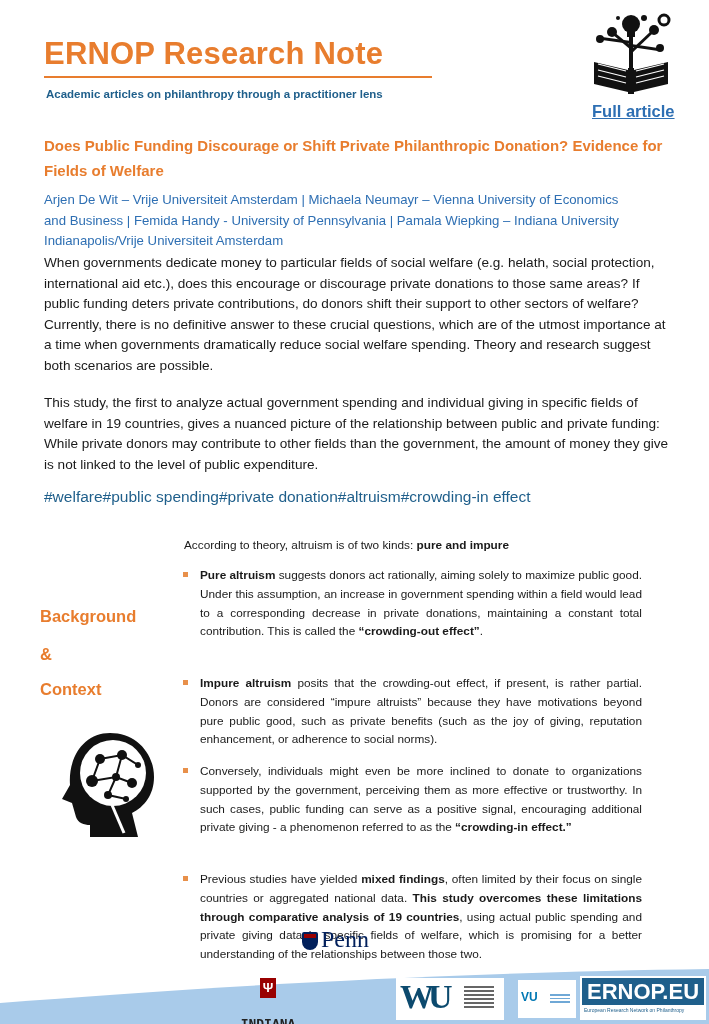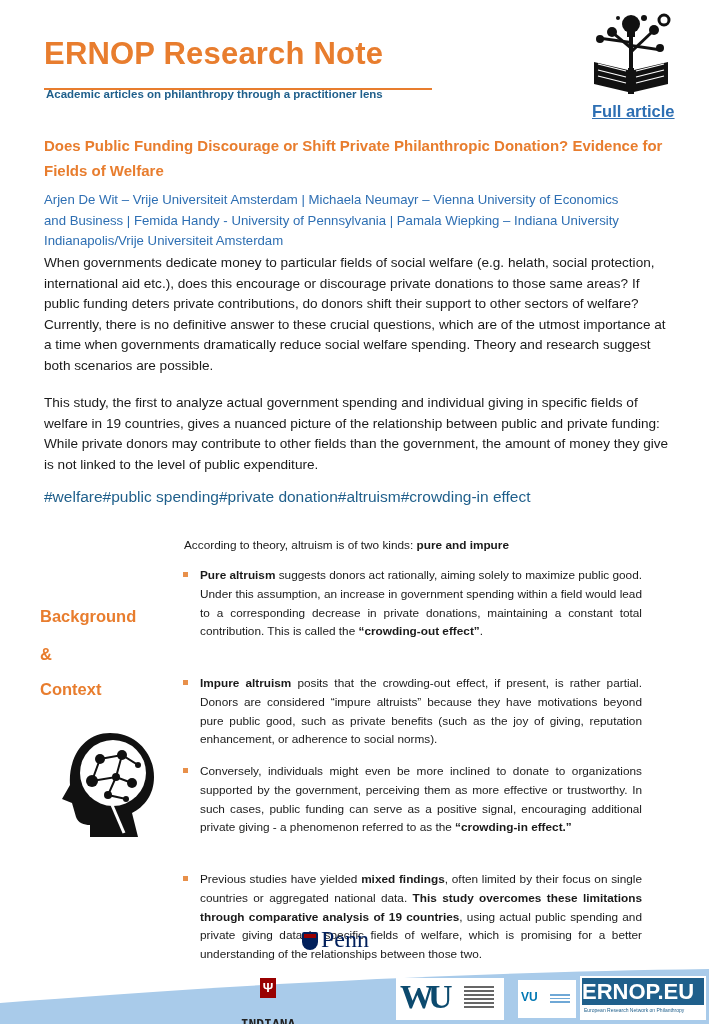--- a/index.html
+++ b/index.html
@@ -3,21 +3,21 @@
 <meta charset="utf-8">
 <style>
   * { box-sizing: border-box; margin: 0; padding: 0; }
   html, body { width: 709px; height: 1024px; background: #ffffff; overflow: hidden; }
   body { position: relative; font-family: "Liberation Sans", sans-serif; color: #1a1a1a; }
 
   .header-title {
     position: absolute; left: 44px; top: 36px;
     font-family: "Liberation Sans", sans-serif; font-weight: bold;
     font-size: 31px; color: #E87D2E; letter-spacing: 0.2px;
-    border-bottom: 2px solid #E87D2E; padding-bottom: 16px; width: 388px;
+    border-bottom: 2px solid #E87D2E; padding-bottom: 4px; width: 388px;
   }
   .header-sub {
     position: absolute; left: 46px; top: 88px;
     font-size: 11.5px; font-weight: bold; color: #1F5F8B;
   }
   .logo-book {
     position: absolute; left: 588px; top: 10px; width: 86px; height: 86px;
   }
   .full-article {
     position: absolute; left: 592px; top: 102px;
@@ -81,21 +81,21 @@
   .penn .txt { position: absolute; left: 19px; top: -2px; font-family: "Liberation Serif", serif; font-size: 24px; color: #011F5B; }
   .wu { left: 396px; top: 978px; width: 108px; height: 42px; background: #fff; }
   .wu .w { position: absolute; left: 4px; top: 0px; font-family: "Liberation Serif", serif; font-weight: bold; font-size: 34px; color: #0c4a6e; letter-spacing: -6px; }
   .wu .lines { position: absolute; left: 68px; top: 8px; width: 30px; }
   .wu .lines div { height: 2px; background: #666; margin-bottom: 2px; }
   .vu { left: 518px; top: 980px; width: 58px; height: 38px; background: #fff; }
   .vu .v { position: absolute; left: 3px; top: 10px; font-size: 12px; font-weight: bold; color: #0077B3; }
   .vu .lines { position: absolute; left: 32px; top: 14px; width: 20px; }
   .vu .lines div { height: 1.5px; background: #6fa8d6; margin-bottom: 2px; }
   .ernop { left: 580px; top: 976px; width: 126px; height: 44px; background: #fff; }
-  .ernop .box { position: absolute; left: 2px; top: 2px; width: 122px; height: 27px; background: #1F5F8B; color: #fff; font-weight: bold; font-size: 22px; line-height: 27px; }
+  .ernop .box { position: absolute; left: 2px; top: 2px; width: 122px; height: 27px; background: #1F5F8B; color: #fff; font-weight: bold; font-size: 22px; line-height: 27px; text-align: center; }
   .ernop .cap { position: absolute; left: 4px; top: 31px; font-size: 5px; color: #1F5F8B; white-space: nowrap; }
 </style>
 </head>
 <body>
 
 <div class="header-title">ERNOP Research Note</div>
 <div class="header-sub">Academic articles on philanthropy through a practitioner lens</div>
 <svg class="logo-book" viewBox="0 0 86 86">
   <g fill="#111">
     <path d="M6 52 L40 60 L40 82 L6 74 Z"></path>

